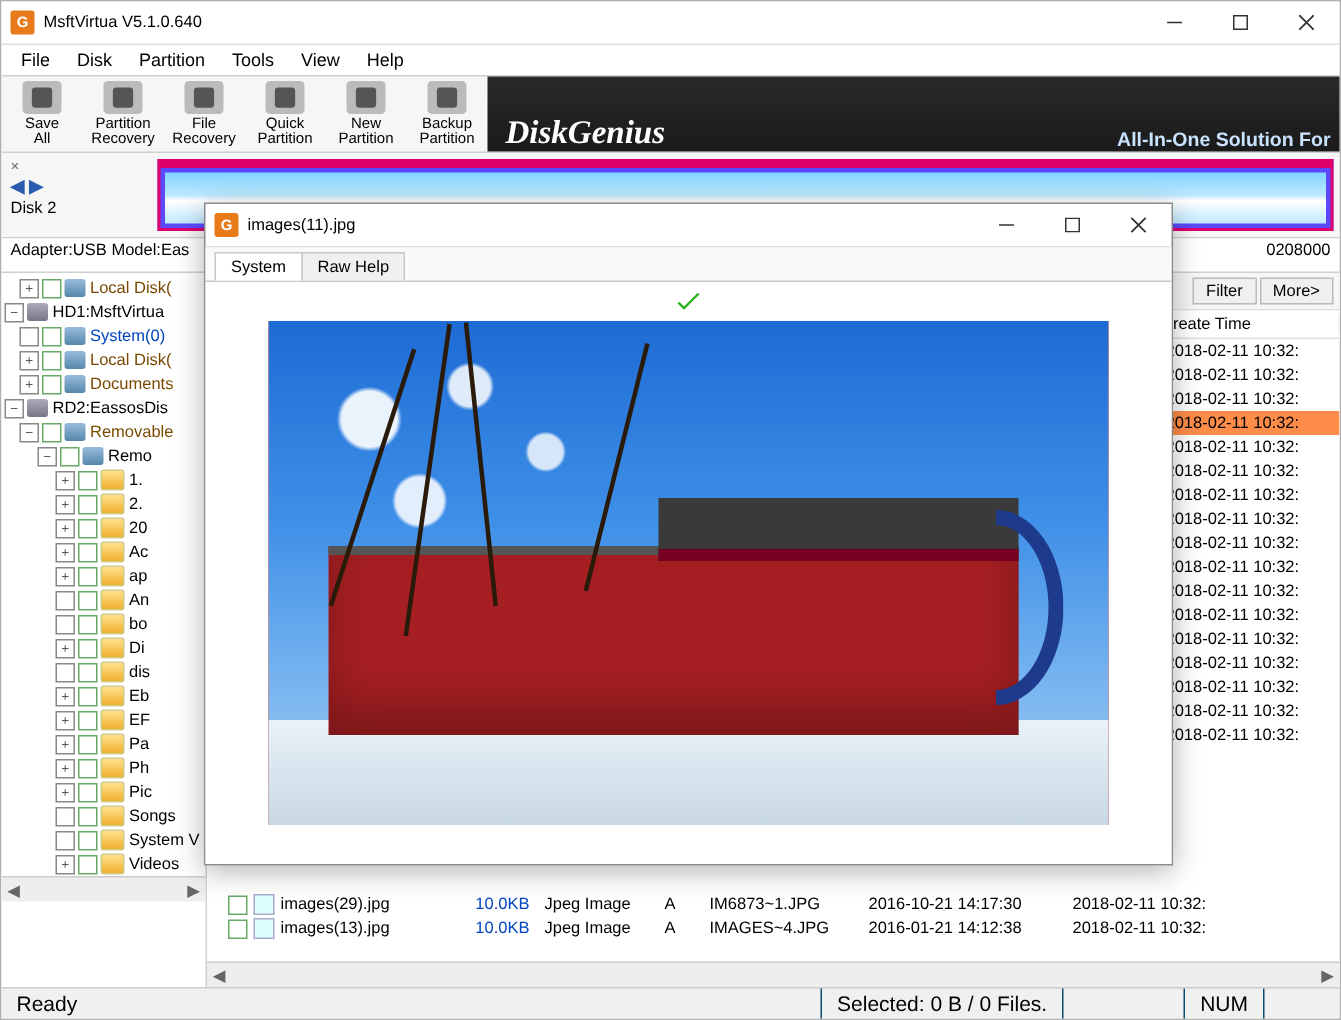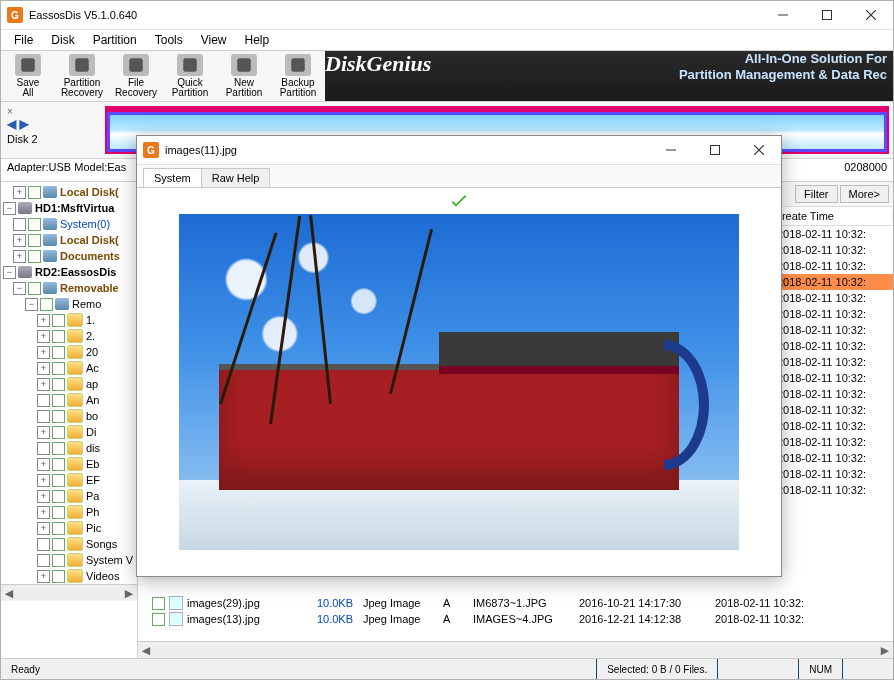--- a/index.html
+++ b/index.html
@@ -12,21 +12,21 @@
   .winbtn{width:44px;height:28px;display:flex;align-items:center;justify-content:center;color:#333}
   .winbtn svg{width:10px;height:10px}
   
   .menubar{height:20px;display:flex;align-items:center;padding:0 4px;background:#fff;font-size:12px}
   .menubar span{padding:2px 9px}
   
   .toolbar{height:50px;display:flex;align-items:stretch;border-top:1px solid #d0d0d0;border-bottom:1px solid #d0d0d0;background:#f6f6f6}
   .tbtn{width:54px;display:flex;flex-direction:column;align-items:center;justify-content:center;font-size:10px;text-align:center;line-height:1.05}
   .tbtn .tico{width:26px;height:22px;background:#bbb;border-radius:3px;margin-bottom:2px;display:flex;align-items:center;justify-content:center}
   .tico svg{width:18px;height:18px;fill:#555}
-  .banner{flex:1;background:linear-gradient(#2a2a2a,#1a1a1a);color:#fff;display:flex;align-items:flex-start;padding-left:0;overflow:hidden}
+  .banner{flex:1;background:linear-gradient(#2a2a2a,#1a1a1a);color:#fff;display:flex;align-items:flex-end;padding-left:12px;overflow:hidden}
   .banner .b1{font:italic bold 22px Georgia,serif}
   .banner .b2{margin-left:auto;text-align:right;padding-right:6px;font-weight:bold;color:#c9e3ff;font-size:13px;line-height:1.2}
   
   .diskmap-area{height:56px;display:flex;align-items:stretch;border-bottom:1px solid #d0d0d0;background:#f6f6f6}
   .diskmap-area .left{width:92px;padding:4px 6px;font-size:11px}
   .arrows{color:#2a5db0;font-size:12px;font-weight:bold}
   .diskmap{flex:1;margin:4px 4px 4px 0;border:2px solid #e0006c;border-top-width:6px;background:#5a49ff;position:relative;overflow:hidden}
   .diskmap::after{content:"";position:absolute;inset:3px;background:linear-gradient(#7fd4ff,#bfe9ff 45%,#fff 55%,#bfe9ff);}
   
   .adapter{height:18px;padding:2px 6px;border-bottom:1px solid #d0d0d0;background:#fff;font-size:11px;display:flex}
@@ -34,39 +34,39 @@
   .body{flex:1;display:flex;min-height:0}
   
   .tree{width:136px;border-right:1px solid #d0d0d0;overflow:hidden;background:#fff;font-size:11px;padding:2px 0}
   .tn{white-space:nowrap;overflow:hidden;height:16px;display:flex;align-items:center}
   .tn .tw{width:11px;height:11px;border:1px solid #888;display:inline-flex;align-items:center;justify-content:center;font-size:9px;line-height:1;margin-right:2px;color:#555;background:#fff}
   .tn .chk{width:11px;height:11px;border:1px solid #6a6;display:inline-block;margin-right:2px;background:#fff}
   .tn .ico{width:14px;height:12px;display:inline-block;margin-right:3px;border-radius:2px}
   .ico.hd{background:linear-gradient(#aab,#778)}
   .ico.part{background:linear-gradient(#9bd,#58a)}
   .ico.fold{background:linear-gradient(#ffe28a,#f0b030);border:1px solid #cc8}
-  .bold{font-weight:bold}
+  .bold{font-weight:normal}
   .brown{color:#7a4a00}
   .blue{color:#0046c0}
   .tn.d0{padding-left:2px}.tn.d1{padding-left:12px}.tn.d2{padding-left:24px}.tn.d3{padding-left:36px}
   .hsb{height:16px;background:#eee;border-top:1px solid #ccc;display:flex;align-items:center}
   .hsb .tr{width:16px;text-align:center;color:#666}
   
   .right{flex:1;display:flex;flex-direction:column;min-width:0;background:#fff}
   .rtools{height:20px;display:flex;justify-content:flex-end;align-items:center;gap:2px;padding:2px 4px;border-bottom:1px solid #ddd;background:#f6f6f6}
   .rtools button{font-size:11px;height:18px;padding:0 8px;border:1px solid #bbb;background:#f0f0f0}
   .rhead{height:18px;display:flex;align-items:center;border-bottom:1px solid #ddd;background:#fff;font-size:11px}
   .rhead .col{padding:0 6px;border-right:1px solid #eee}
   .rhead .colT{flex:1;padding:0 6px}
   .rlist{flex:1;overflow:hidden;font-size:11px;position:relative}
   .row{height:16px;display:flex;align-items:center}
   .row .fi{width:12px;height:12px;border:1px solid #aac;background:#dff;margin-right:4px;display:inline-block}
   .row.sel{background:#ff8d4a;color:#000}
   
-  .status{height:20px;border-top:1px solid #ccc;display:flex;align-items:center;font-size:10px;background:#f0f0f0}
+  .status{height:20px;border-top:1px solid #ccc;display:flex;align-items:center;font-size:14px;background:#f0f0f0}
   .status .cell{padding:0 10px;border-left:1px solid #0c4a6e;height:100%;display:flex;align-items:center}
   
   .dialog{position:absolute;left:136px;top:135px;width:644px;height:440px;background:#fff;border:1px solid #8a8a8a;box-shadow:0 4px 18px rgba(0,0,0,.3);display:flex;flex-direction:column;z-index:50}
   .dlg-title{height:28px;display:flex;align-items:center;border-bottom:1px solid #e0e0e0}
   .dlg-title .app-ico{width:16px;height:16px;margin:0 6px;background:#e87a19;border-radius:2px;display:flex;align-items:center;justify-content:center;color:#fff;font-weight:bold;font-size:10px}
   .dlg-tabs{height:22px;display:flex;align-items:flex-end;padding-left:6px;border-bottom:1px solid #c8c8c8;background:#fafafa}
   .dlg-tabs .tab{padding:3px 10px;border:1px solid #c8c8c8;border-bottom:none;background:#fff;font-size:11px;margin-right:-1px}
   .dlg-tabs .tab.inactive{background:#f0f0f0}
   .dlg-msg{position:absolute;left:0;right:0;top:30px;text-align:center;font-weight:bold;color:#109a00;font-size:12px;display:flex;align-items:center;justify-content:center;gap:6px}
   .dlg-msg svg{width:18px;height:14px;fill:#27b01a}
@@ -85,21 +85,21 @@
      mix-blend-mode:screen}
   .twig{position:absolute;background:#2a1a0a;width:3px;transform-origin:bottom}
 </style>
 </head>
 <body>
 
 <div class="win">
 
   <div class="titlebar">
     <span class="app-ico">G</span>
-    <span class="title">EassosDis V5.1.0.640</span>
+    <span class="title">MsftVirtua V5.1.0.640</span>
     <span class="spacer"></span>
     <div class="winbtn">
         <svg viewBox="0 0 10 10">
           <path d="M0 5h10" stroke="currentColor" stroke-width="1"></path>
         </svg>
       </div>
     <div class="winbtn">
         <svg viewBox="0 0 10 10">
           <rect x="0.5" y="0.5" width="9" height="9" fill="none" stroke="currentColor"></rect>
         </svg>
@@ -164,21 +164,21 @@
       <div class="tbtn">
         <div class="tico">
           <svg viewBox="0 0 24 24">
             <rect x="3" y="3" width="18" height="18" rx="3"></rect>
           </svg>
         </div>
         <span>Backup<br>Partition</span>
       </div>
     <div class="banner">
       <span class="b1">DiskGenius</span>
-      <span class="b2"><span>All-In-One Solution For</span><br><span>Partition Management &amp; Data Rec</span></span>
+      <span class="b2"><span>All-In-One Solution For</span><br></span>
     </div>
   </div>
 
   <div class="diskmap-area">
     <div class="left">
       <div style="font-size:10px;color:#666">×</div>
       <div class="arrows">◀ ▶</div>
       <div style="margin-top:2px">Disk 2</div>
     </div>
     <div class="diskmap"></div>
@@ -445,21 +445,21 @@
             </div>
             <div class="row">
               <span style="width:14px"></span>
               <span class="chk" style="width:11px;height:11px;border:1px solid #6a6;display:inline-block;margin-right:4px"></span>
               <span class="fi"></span>
               <span style="width:110px">images(13).jpg</span>
               <span style="width:56px;color:#0046c0;text-align:right;padding-right:10px">10.0KB</span>
               <span style="width:80px">Jpeg Image</span>
               <span style="width:30px">A</span>
               <span style="width:106px">IMAGES~4.JPG</span>
-              <span style="width:136px">2016-12-21 14:12:38</span>
+              <span style="width:136px">2016-01-21 14:12:38</span>
               <span style="flex:1">2018-02-11 10:32:</span>
             </div>
           </div>
       </div>
       <div class="hsb">
           <span class="tr">◀</span>
           <span style="flex:1"></span>
           <span class="tr">▶</span>
         </div>
     </div>

